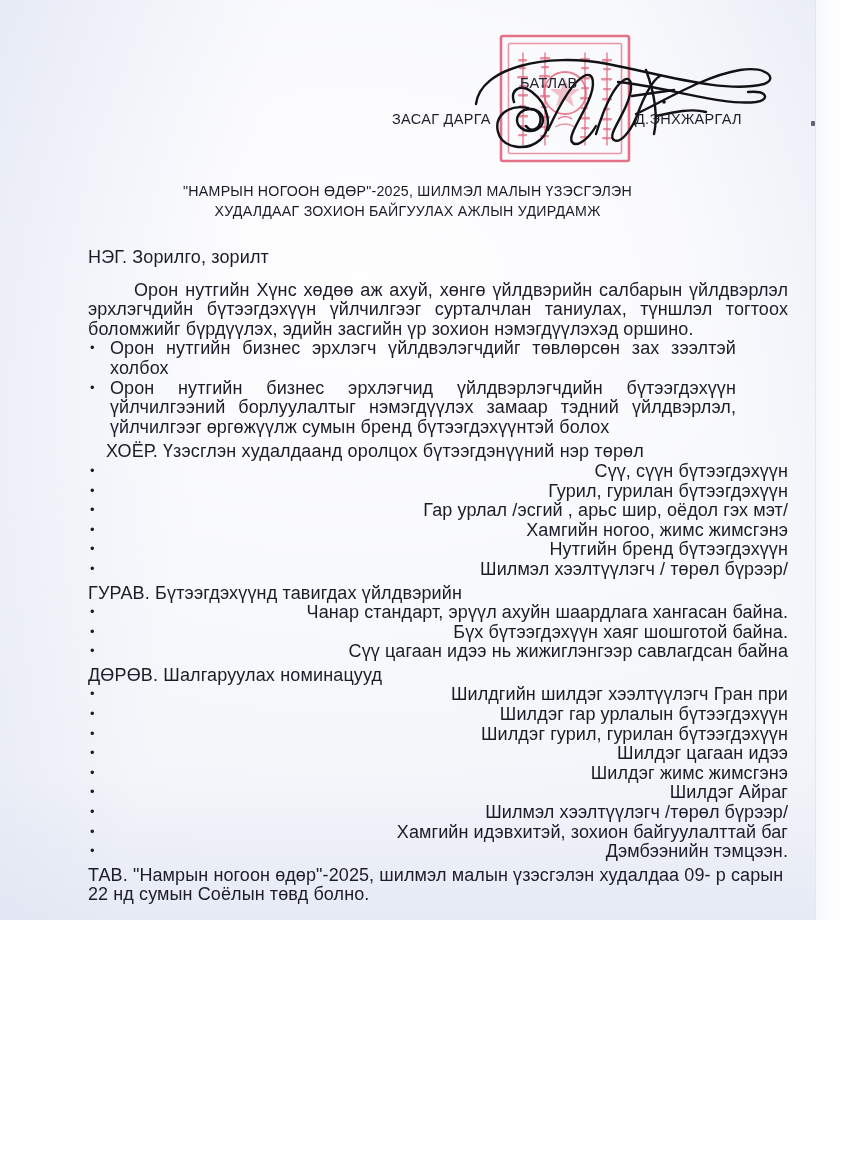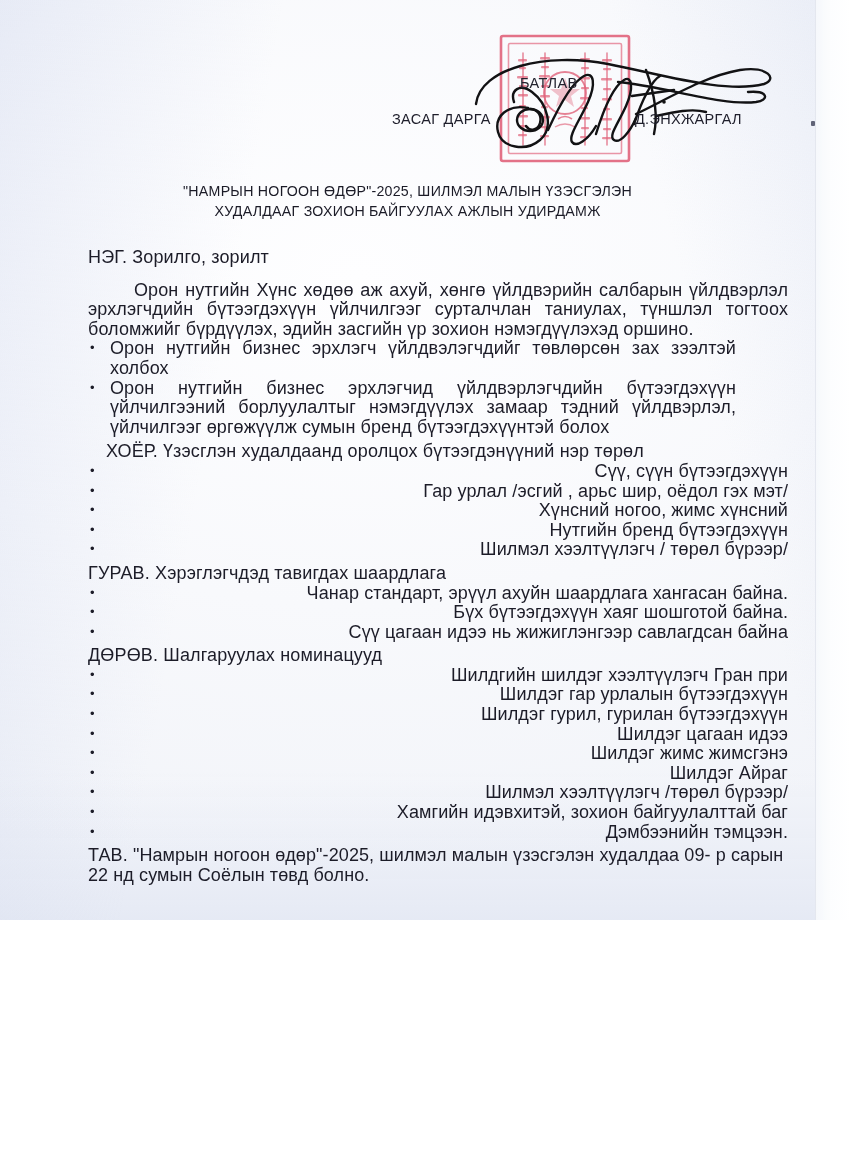--- a/index.html
+++ b/index.html
@@ -313,27 +313,28 @@
     <p class="para">Орон нутгийн Хүнс хөдөө аж ахуй, хөнгө үйлдвэрийн салбарын үйлдвэрлэл эрхлэгчдийн бүтээгдэхүүн үйлчилгээг сурталчлан таниулах, түншлэл тогтоох боломжийг бүрдүүлэх, эдийн засгийн үр зохион нэмэгдүүлэхэд оршино.</p>
 
     <ul class="bl list-a gap-a">
       <li>Орон нутгийн бизнес эрхлэгч үйлдвэлэгчдийг төвлөрсөн зах зээлтэй холбох</li>
       <li>Орон нутгийн бизнес эрхлэгчид үйлдвэрлэгчдийн бүтээгдэхүүн үйлчилгээний борлуулалтыг нэмэгдүүлэх замаар тэдний үйлдвэрлэл, үйлчилгээг өргөжүүлж сумын бренд бүтээгдэхүүнтэй болох</li>
     </ul>
 
     <p class="sec-head indent-1 gap-b">ХОЁР. Үзэсглэн худалдаанд оролцох бүтээгдэнүүний нэр төрөл</p>
     <ul class="bl list-b">
       <li class="nj">Сүү, сүүн бүтээгдэхүүн</li>
+      <li class="nj">Гурил, гурилан бүтээгдэхүүн</li>
       <li class="nj">Гар урлал /эсгий , арьс шир, оёдол гэх мэт/</li>
-      <li class="nj">Хүнсний ногоо, жимс хүнсний</li>
+      <li class="nj">Хамгийн ногоо, жимс жимсгэнэ</li>
       <li class="nj">Нутгийн бренд  бүтээгдэхүүн</li>
       <li class="nj">Шилмэл  хээлтүүлэгч  / төрөл бүрээр/</li>
     </ul>
 
-    <p class="sec-head gap-c">ГУРАВ. Хэрэглэгчдэд тавигдах шаардлага</p>
+    <p class="sec-head gap-c">ГУРАВ. Бүтээгдэхүүнд тавигдах үйлдвэрийн</p>
     <ul class="bl list-c">
       <li class="nj">Чанар стандарт, эрүүл ахуйн шаардлага хангасан байна.</li>
       <li class="nj">Бүх бүтээгдэхүүн хаяг шошготой байна.</li>
       <li class="nj">Сүү цагаан идээ нь жижиглэнгээр савлагдсан байна</li>
     </ul>
 
     <p class="sec-head gap-c">ДӨРӨВ.  Шалгаруулах номинацууд</p>
     <ul class="bl list-d">
       <li class="nj">Шилдгийн шилдэг  хээлтүүлэгч Гран при</li>
       <li class="nj">Шилдэг гар урлалын бүтээгдэхүүн</li>

